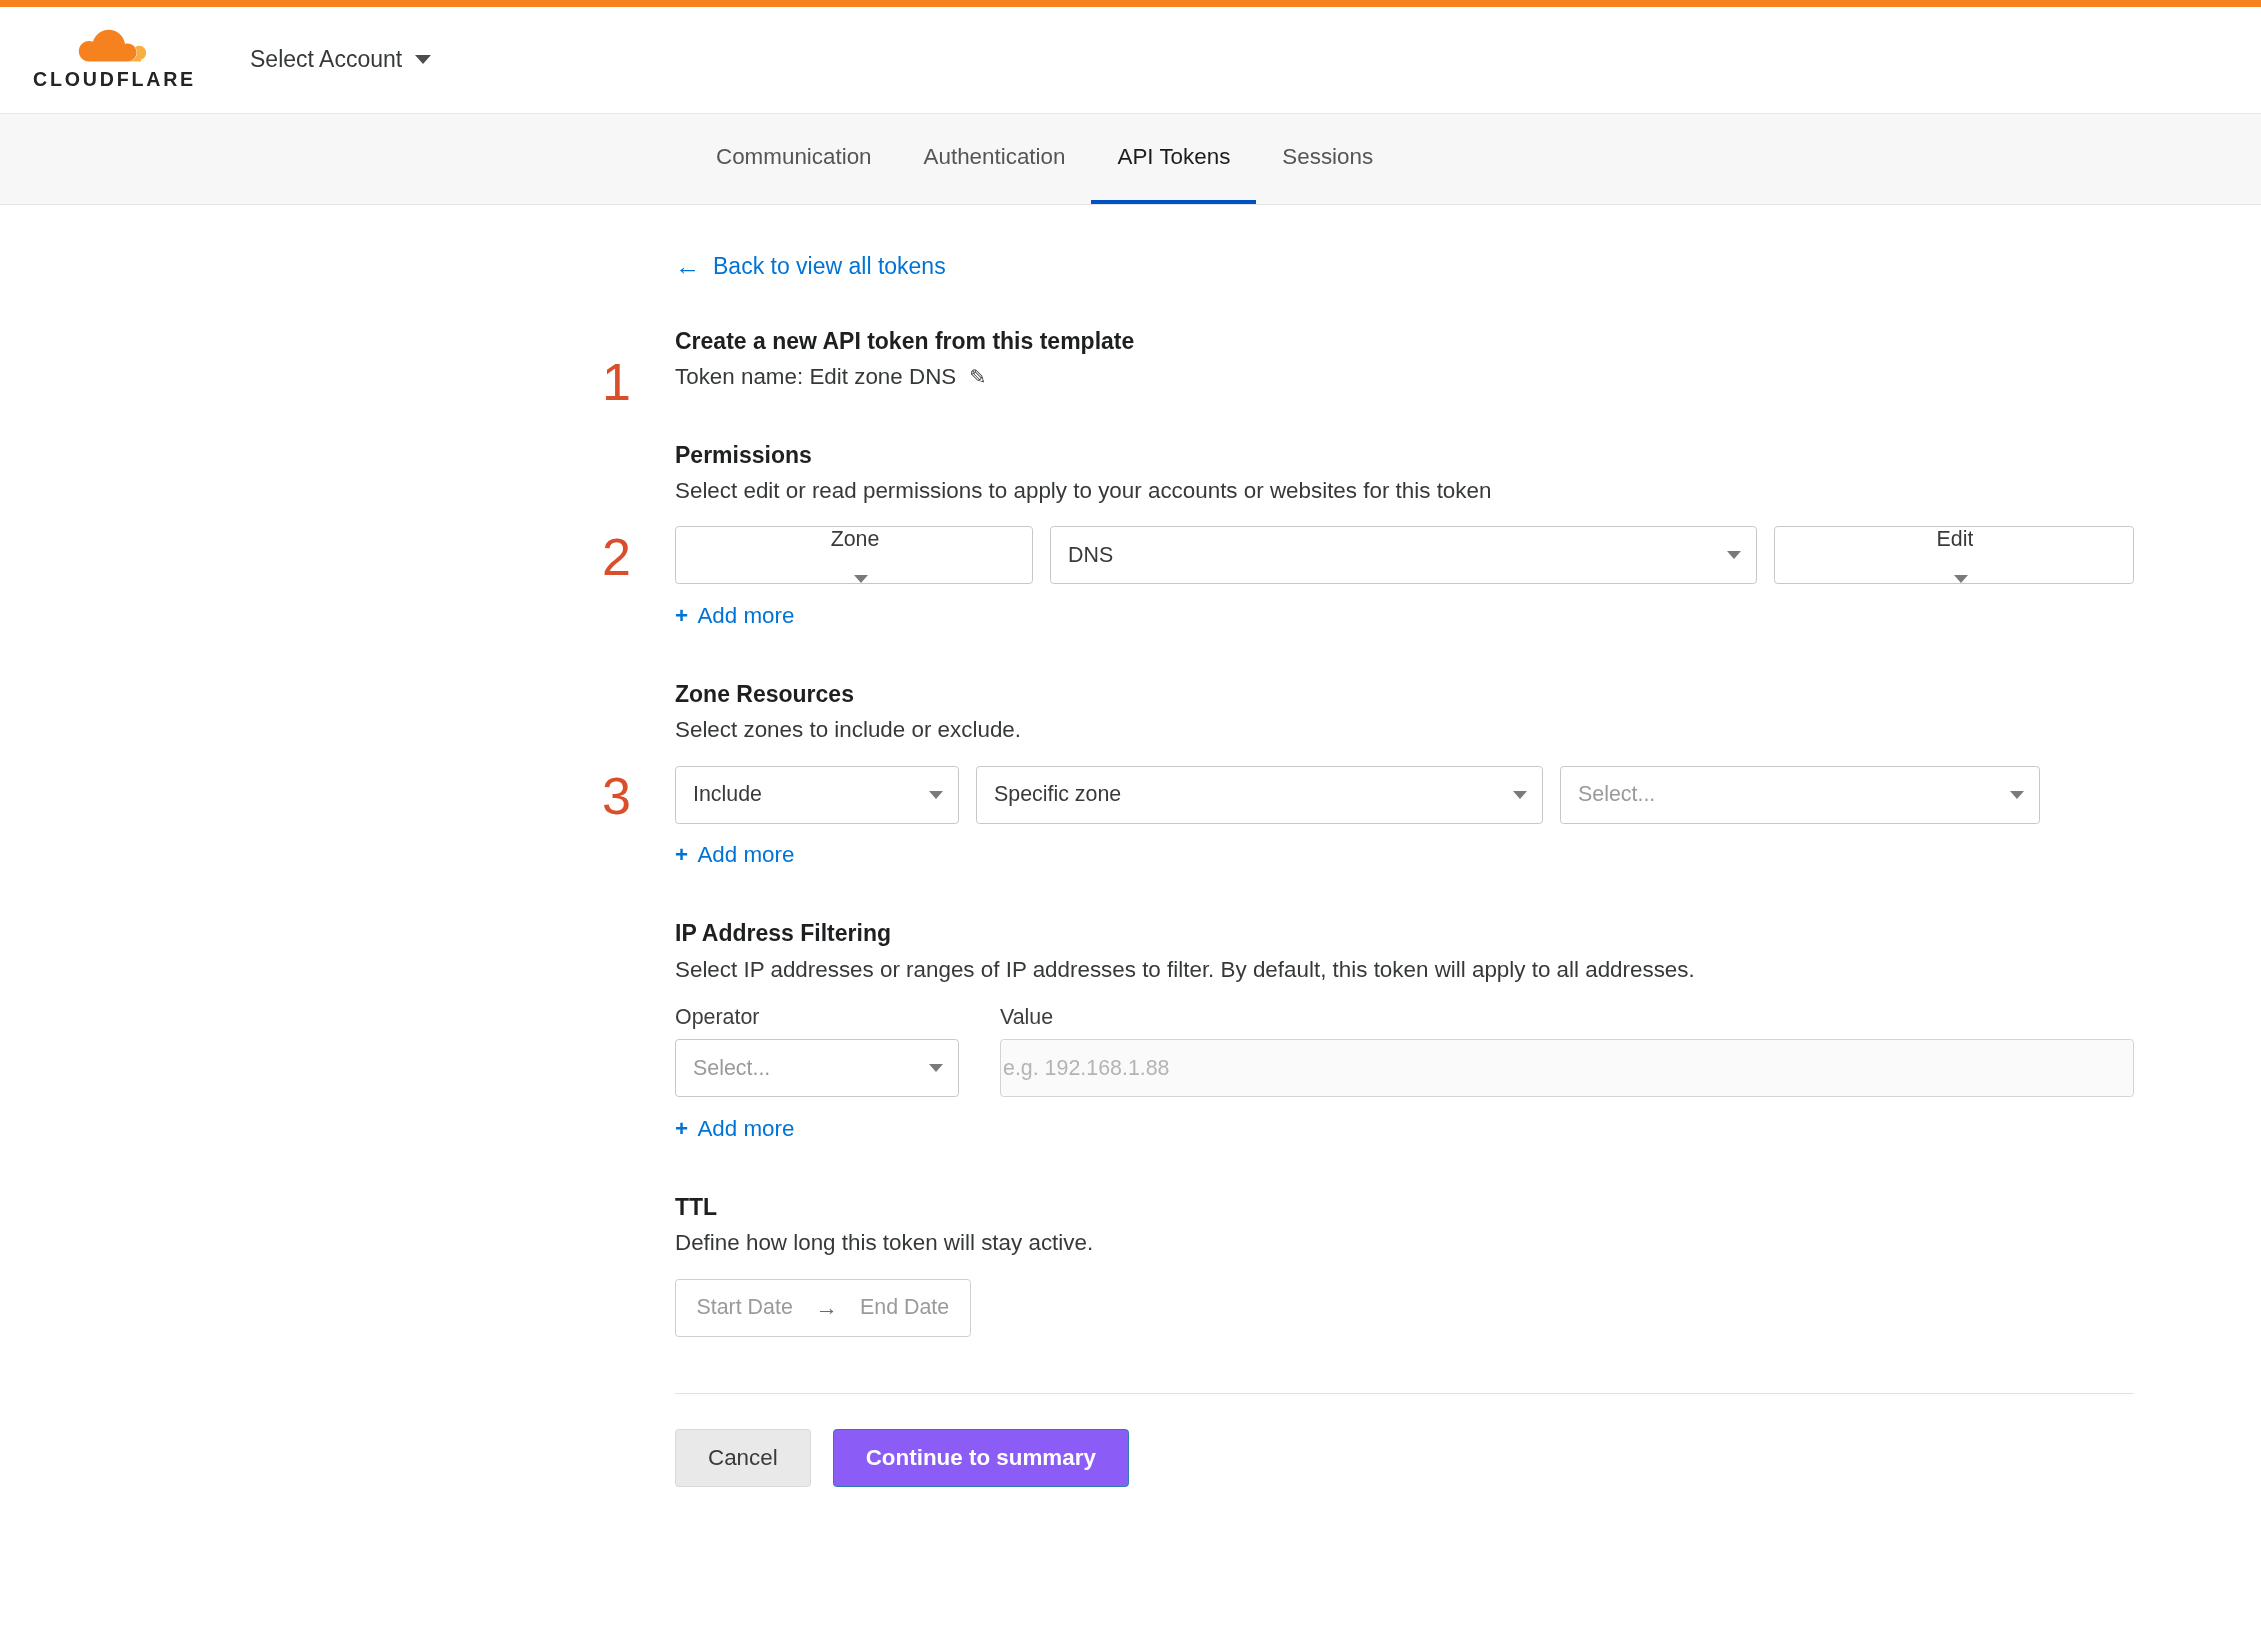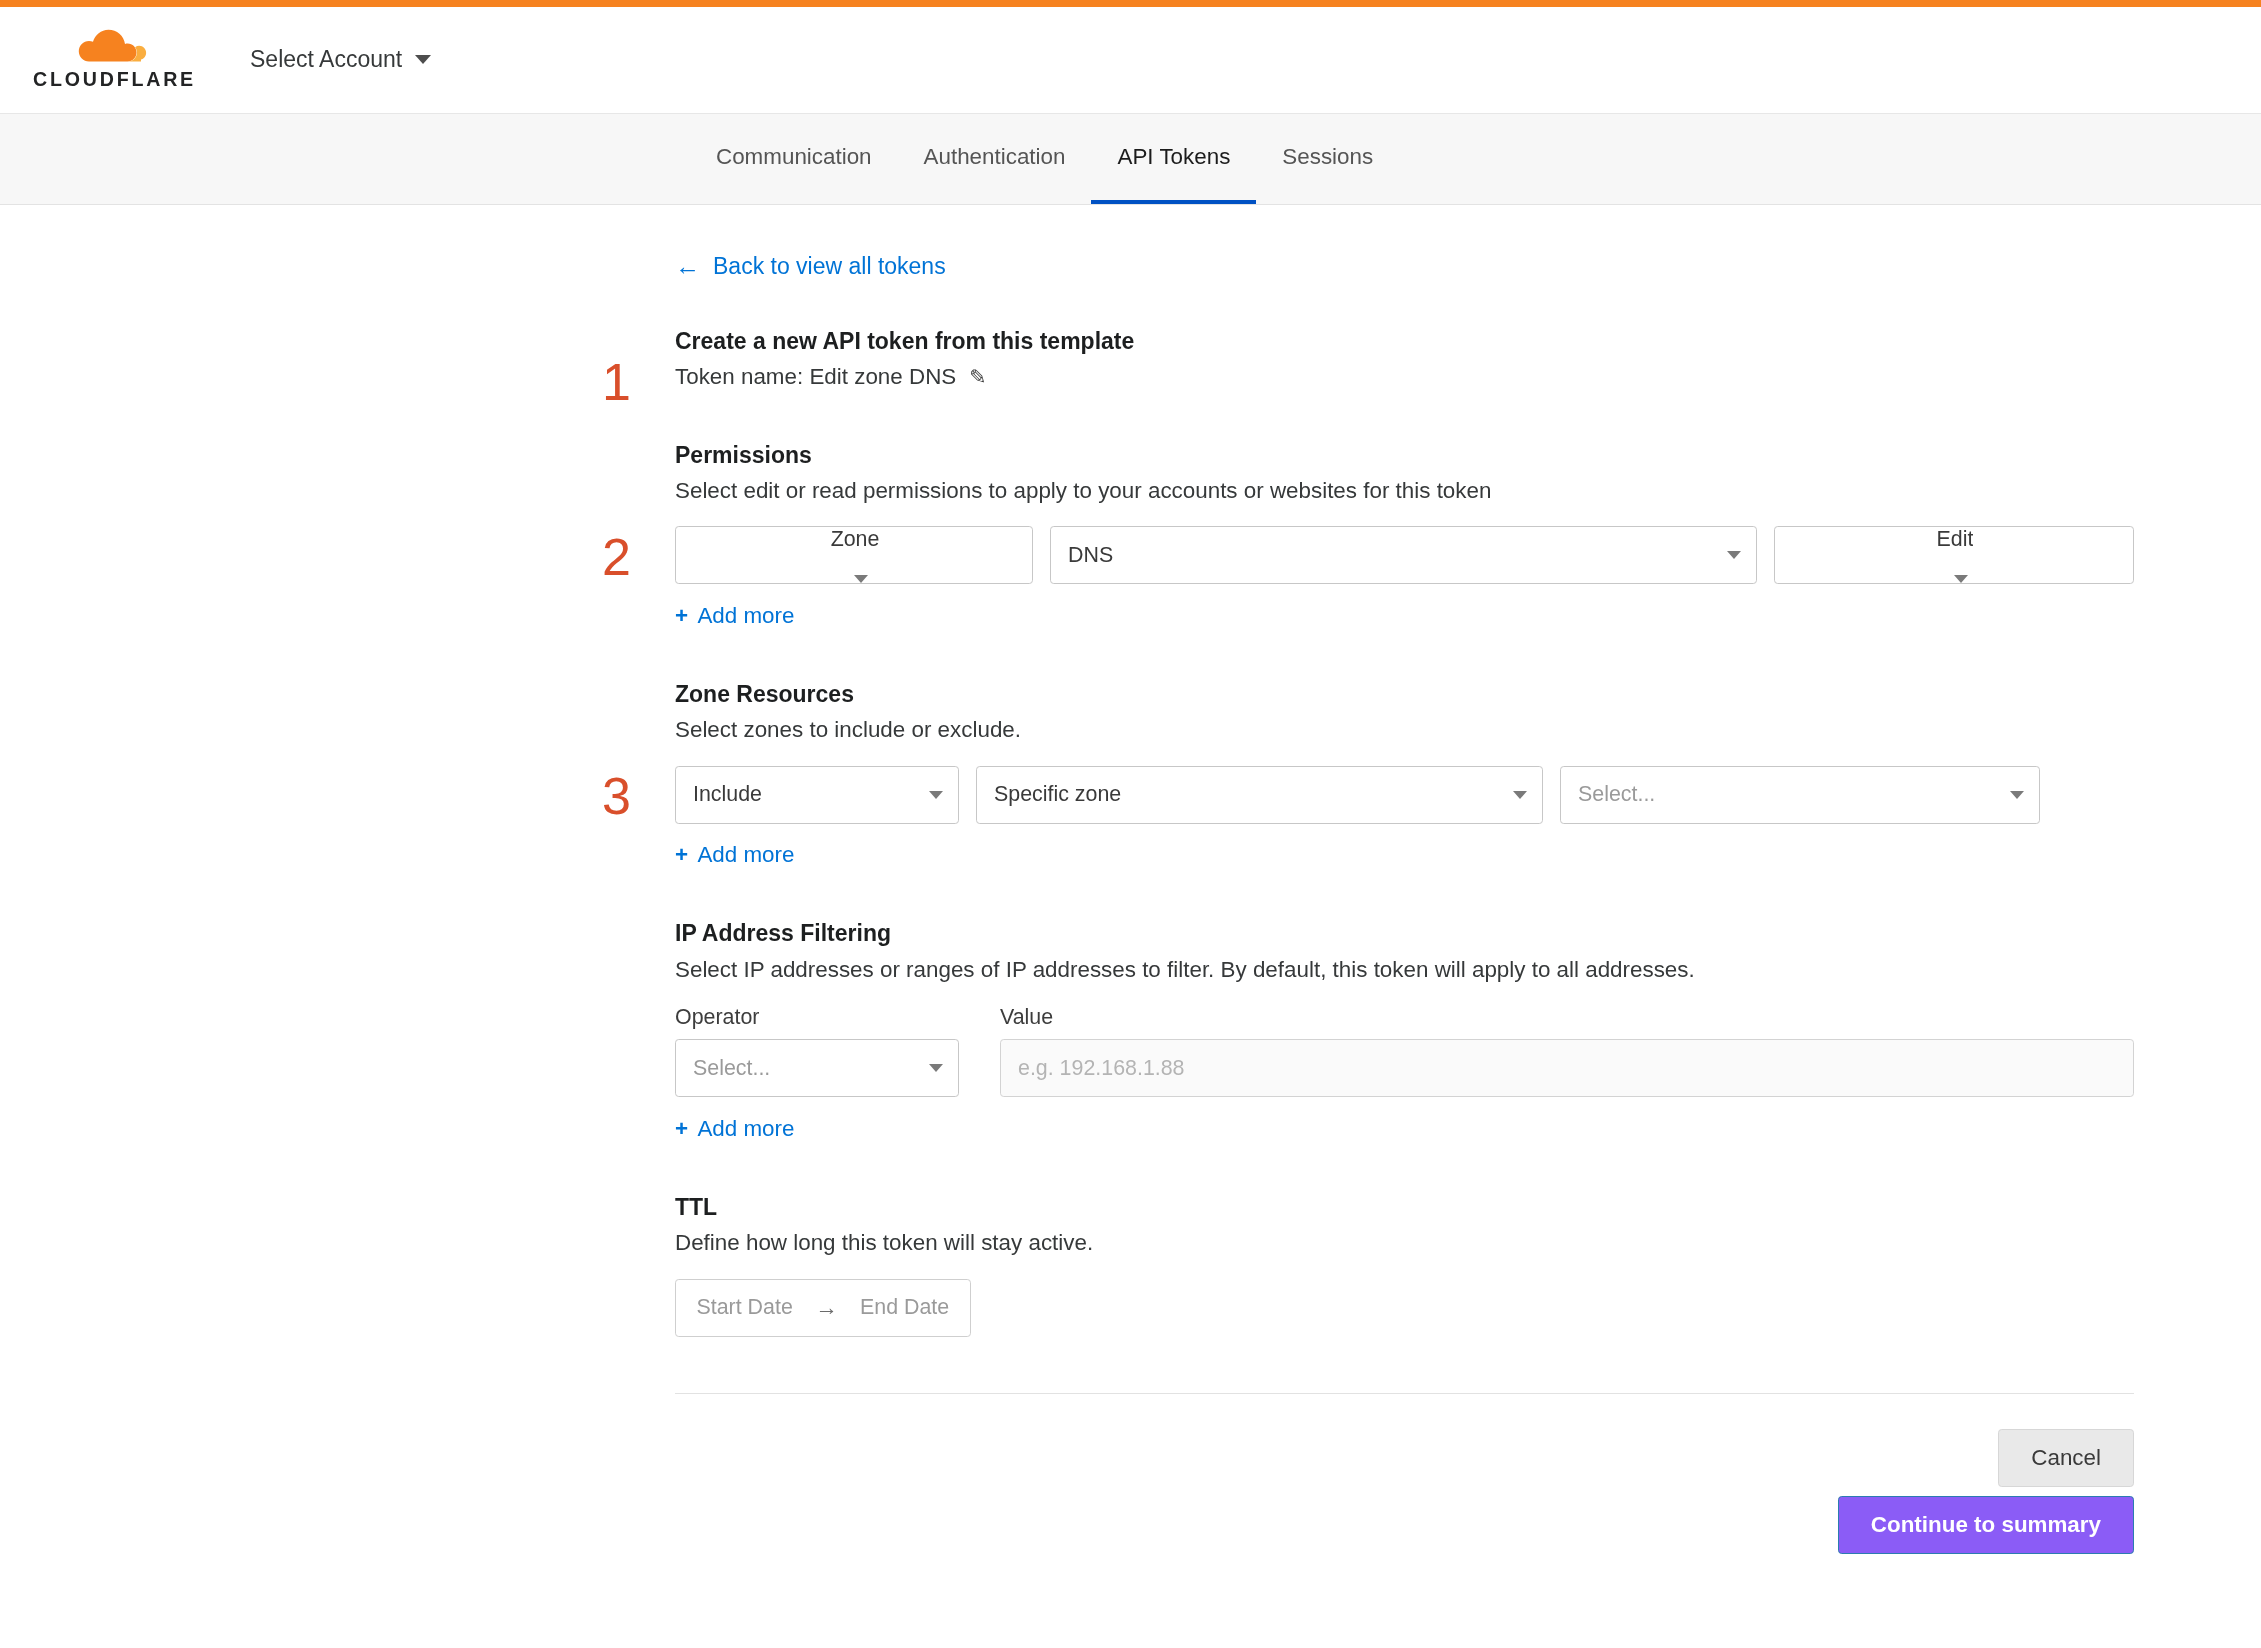--- a/index.html
+++ b/index.html
@@ -172,21 +172,21 @@
   .field-label {
     font-size: 21.4px;
     color: #3d3d3d;
     margin-bottom: 9.3px;
   }
   .text-input {
     height: 58px;
     border: 0.9px solid #d3d3d3;
     border-radius: 3.7px;
     background: #fafafa;
-    padding: 0 17px;
+    padding: 0 2px;
     font-size: 21.4px;
     color: #3a3a3a;
     width: 100%;
     font-family: "Liberation Sans", sans-serif;
   }
   .text-input::placeholder { color: #b4b4b4; }
 
   .daterange {
     height: 58px;
     border: 0.9px solid #cfcfcf;
@@ -199,21 +199,21 @@
     color: #9a9a9a;
     cursor: pointer;
     background: #fff;
   }
   .arrow-icon { color: #6b6b6b; font-size: 22.4px; }
 
   .divider {
     border-top: 0.9px solid #e2e2e2;
     margin: 56px 0 35px 0;
   }
-  .footer-actions { display: flex; gap: 9px; align-items: flex-end; flex-direction: column; }
+  .footer-actions { display: flex; gap: 22px; align-items: flex-start; }
   .btn {
     height: 58px;
     border-radius: 3.7px;
     font-size: 22.4px;
     display: inline-flex;
     align-items: center;
     justify-content: center;
     cursor: pointer;
     border: 0.9px solid transparent;
     font-family: "Liberation Sans", sans-serif;

